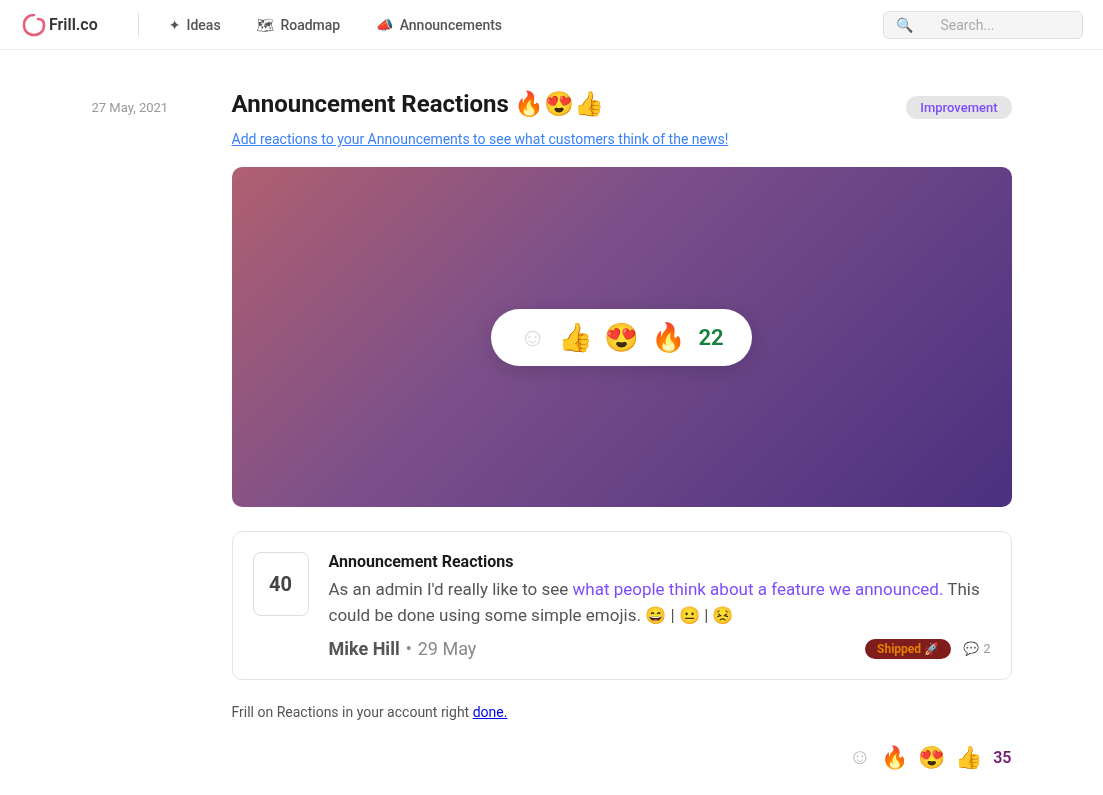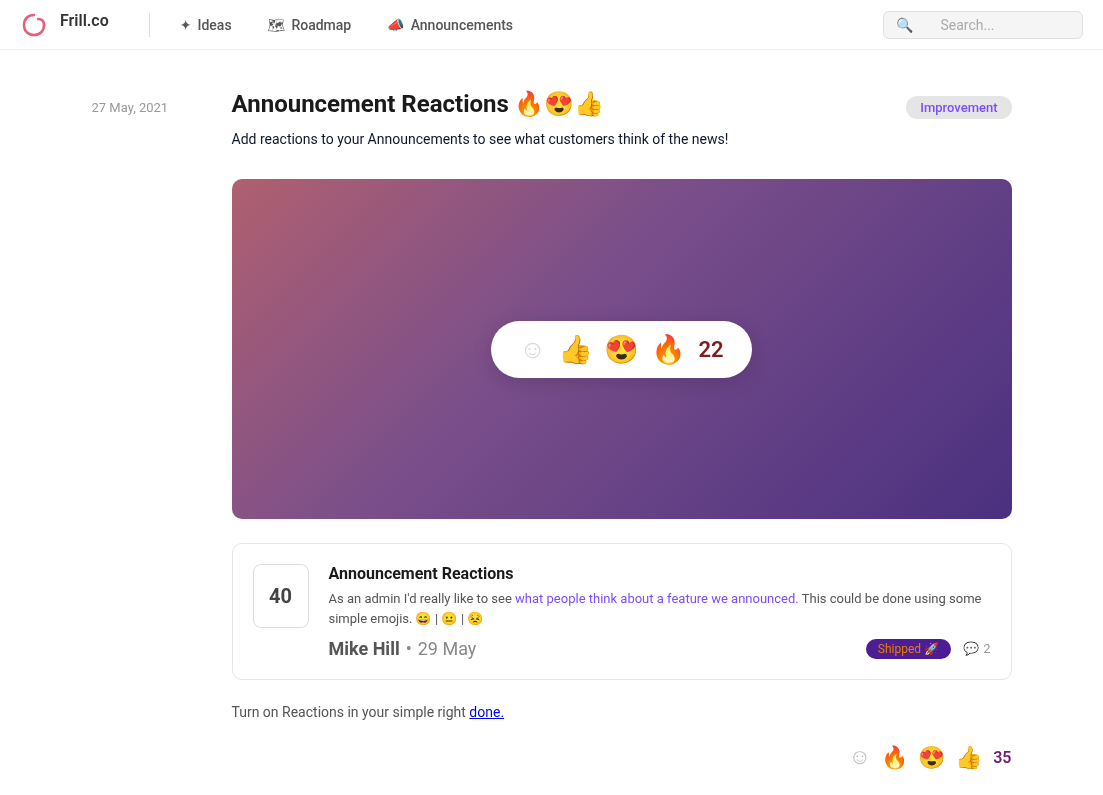--- a/index.html
+++ b/index.html
@@ -14,22 +14,22 @@
     .navbar {
       display: flex;
       align-items: center;
       padding: 0 20px;
       height: 50px;
       border-bottom: 1px solid #eee;
       gap: 24px;
     }
     .logo {
       display: flex;
-      align-items: flex-start;
-      gap: 12px;
+      align-items: center;
+      gap: 1px;
       margin-right: 16px;
       text-decoration: none;
     }
     .logo-icon {
       width: 28px;
       height: 28px;
     }
     .logo-text {
       font-size: 16px;
       font-weight: 600;
@@ -102,23 +102,24 @@
       background: #e5e5e5;
       color: #7c4dff;
       border-radius: 12px;
       padding: 4px 14px;
       font-size: 13px;
       font-weight: 500;
       white-space: nowrap;
       margin-top: 6px;
     }
     .post-subtitle {
-      color: #0f172a;
-      font-size: 14px;
-      margin-bottom: 32px;
+      color: #3b82f6;
+      font-size: 14px;
+      margin-bottom: 20px;
+      text-decoration: underline;
     }
 
     
     .hero-image {
       width: 100%;
       height: 340px;
       border-radius: 10px;
       background: linear-gradient(135deg, #b06070 0%, #7b4f8a 40%, #4a3080 100%);
       display: flex;
       align-items: center;
@@ -132,21 +133,21 @@
       padding: 12px 28px;
       display: flex;
       align-items: center;
       gap: 12px;
       font-size: 28px;
       box-shadow: 0 4px 20px rgba(0,0,0,0.15);
     }
     .reaction-count {
       font-size: 22px;
       font-weight: 600;
-      color: #7f1d1d;
+      color: #15803d;
     }
     .reaction-smiley {
       font-size: 26px;
       color: #ccc;
       opacity: 0.7;
     }
 
     
     .card {
       border: 1px solid #e5e5e5;
@@ -170,21 +171,21 @@
       flex-shrink: 0;
     }
     .card-content { flex: 1; }
     .card-title {
       font-size: 16px;
       font-weight: 700;
       color: #1a1a1a;
       margin-bottom: 6px;
     }
     .card-desc {
-      font-size: 13px;
+      font-size: 17px;
       color: #555;
       line-height: 1.5;
       margin-bottom: 10px;
     }
     .card-desc a { color: #7c4dff; text-decoration: none; }
     .card-meta {
       display: flex;
       align-items: center;
       justify-content: space-between;
     }
@@ -195,26 +196,26 @@
       align-items: flex-end;
       gap: 6px;
     }
     .card-author strong { color: #555; }
     .card-actions {
       display: flex;
       align-items: center;
       gap: 12px;
     }
     .shipped-badge {
-      background: #4c1d95;
+      background: #7f1d1d;
       color: #e67e00;
       border-radius: 12px;
       padding: 3px 12px;
       font-size: 12px;
-      font-weight: 400;
+      font-weight: 700;
       display: flex;
       align-items: flex-start;
       gap: 4px;
     }
     .comment-count {
       display: flex;
       align-items: center;
       gap: 4px;
       color: #999;
       font-size: 13px;
@@ -323,21 +324,21 @@
               <span class="comment-count">
                 <span>💬</span>
                 <span>2</span>
               </span>
             </div>
           </div>
         </div>
       </div>
 
       <p class="footer-link">
-        <span>Turn on Reactions in your simple right </span><a href="#">done.</a>
+        <span>Frill on Reactions in your account right </span><a href="#">done.</a>
       </p>
 
       <div class="bottom-reactions">
         <span class="bottom-smiley">☺</span>
         <span>🔥</span>
         <span>😍</span>
         <span>👍</span>
         <span class="count">35</span>
       </div>
 

